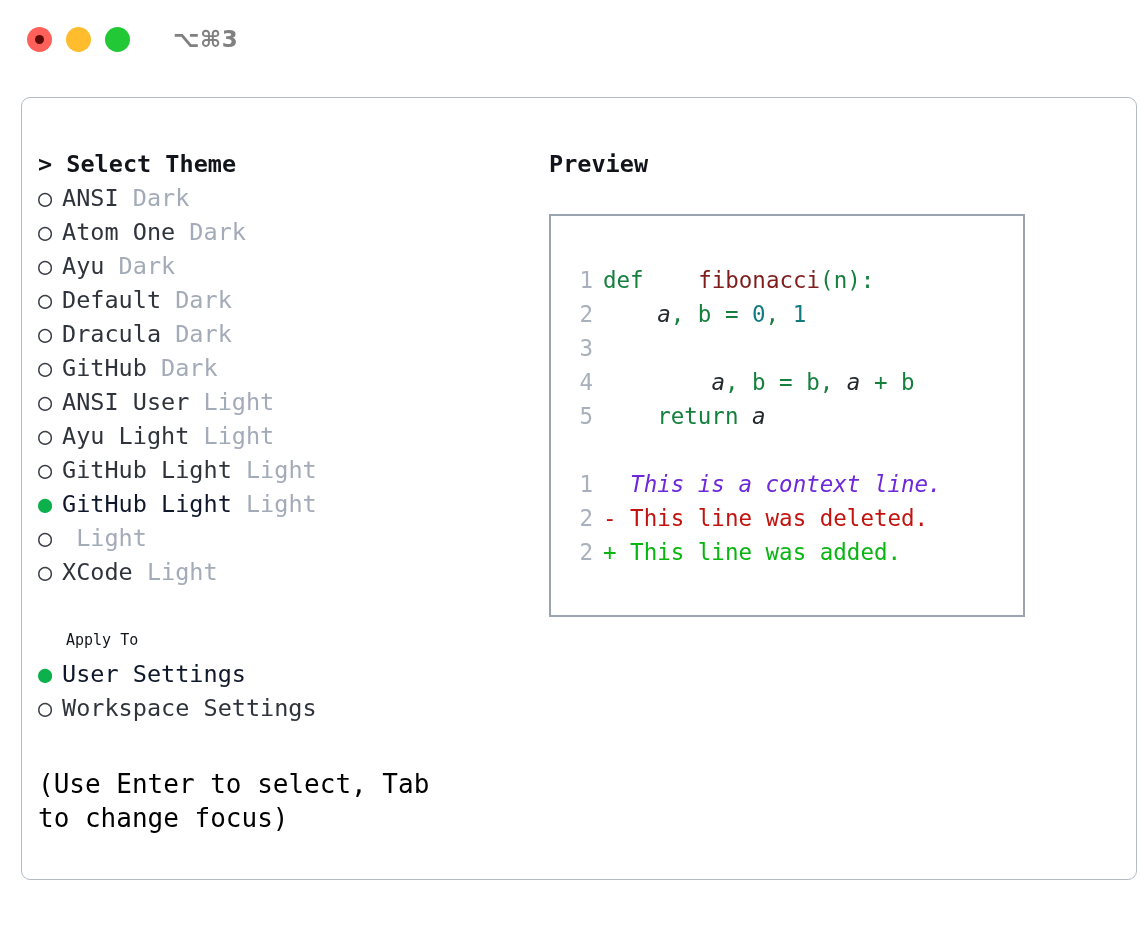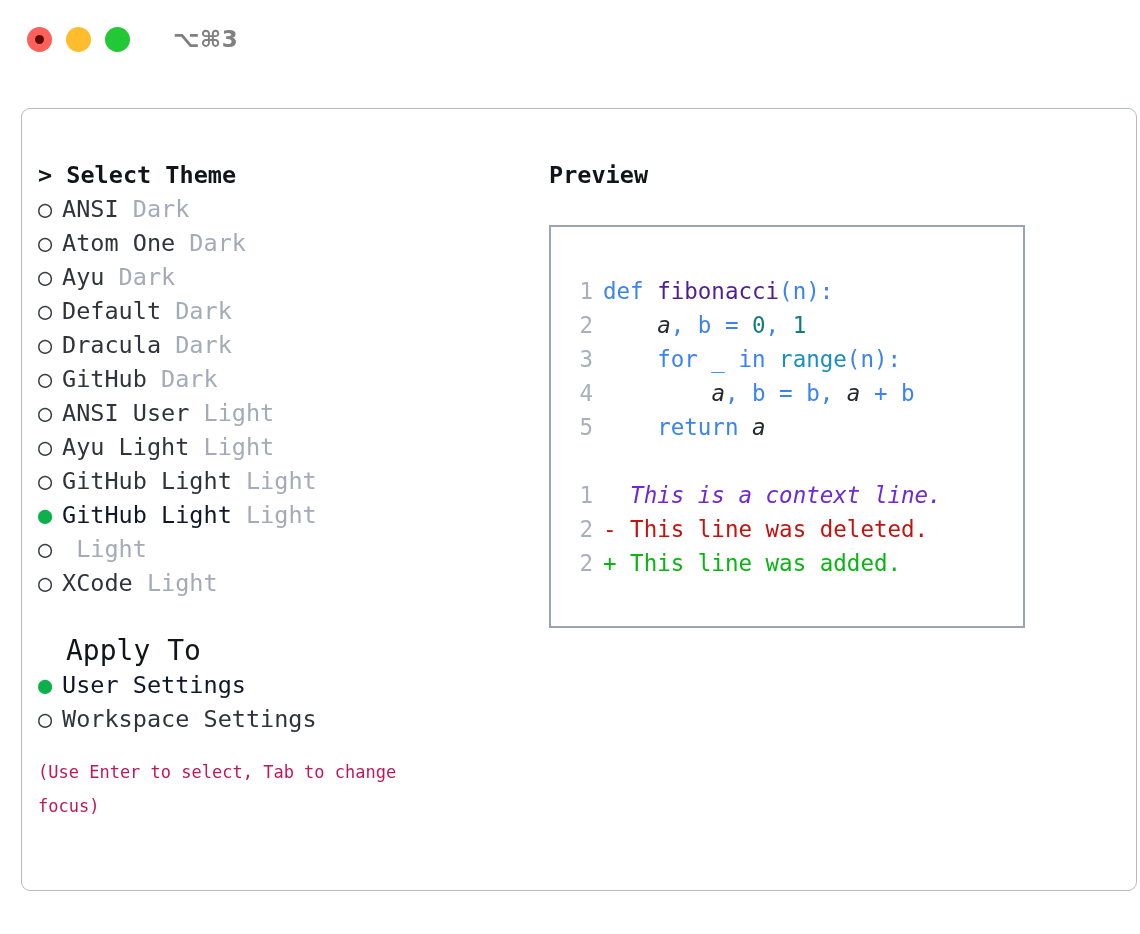--- a/index.html
+++ b/index.html
@@ -67,21 +67,21 @@
     font-weight: 600;
     letter-spacing: 0.5px;
     color: #808080;
     white-space: pre;
   }
 
   
   .panel {
     position: absolute;
     left: 21px;
-    top: 108px;
+    top: 97px;
     width: 1116px;
     height: 783px;
     border: 1.6px solid #b5bbc5;
     border-radius: 9px;
     box-sizing: border-box;
     background: #ffffff;
   }
 
   .panel-inner {
     position: relative;
@@ -124,32 +124,32 @@
   }
   .marker-green { color: #0cb14b; }
 
   .theme-name   { color: #2f343c; }
   .theme-name.sel { color: #0f172a; }
   .theme-variant{ color: #a3abb8; }
 
   .spacer-row { height: 34px; }
 
   .section-heading {
-    font-size: 28px;
+    font-size: 15px;
     line-height: 34px;
     color: #11151b;
     padding-left: 28px;
     white-space: pre;
   }
 
   .hint {
-    margin-top: 19px;
-    font-size: 17px;
-    line-height: 34px;
-    color: #be185d;
+    margin-top: 42px;
+    font-size: 26px;
+    line-height: 34px;
+    color: #000000;
     width: 410px;
     white-space: pre-wrap;
   }
 
   
   .right-col {
     position: absolute;
     left: 479px;
     top: 49px;
     width: 490px;
@@ -187,25 +187,25 @@
   }
   .lineno {
     display: inline-block;
     width: 28px;
     flex: 0 0 28px;
     text-align: right;
     color: #a8b0bb;
     margin-right: 10px;
   }
   .code-text { color: #24292e; }
-  .tok-fn    { color: #4c1d95; }
+  .tok-fn    { color: #7f1d1d; margin-left: 41px; }
   .tok-num   { color: #107a7f; }
   .tok-call  { color: #1a8fc1; }
   .tok-var   { font-style: italic; color: #24292e; }
-  .tok-plain { color: #3b82f6; }
+  .tok-plain { color: #15803d; }
 
   .diff-gap { height: 34px; }
   .diff-ctx { color: #6d28d9; font-style: italic; }
   .diff-del { color: #c4130f; }
   .diff-add { color: #08b511; }
 </style>
 </head>
 <body>
 
 <div class="app-window">
@@ -254,21 +254,21 @@
       </div>
 
       <div class="right-col">
         <div class="preview-title">Preview</div>
 
         <div class="preview-box">
           <div class="code">
             <div id="code-lines">
                 <div class="code-line"><span class="lineno">1</span><span class="code-text"><span class="tok-plain">def </span><span class="tok-fn">fibonacci</span><span class="tok-plain">(n):</span></span></div>
                 <div class="code-line"><span class="lineno">2</span><span class="code-text"><span class="tok-plain">    </span><span class="tok-var">a</span><span class="tok-plain">, </span><span class="tok-plain">b</span><span class="tok-plain"> = </span><span class="tok-num">0</span><span class="tok-plain">, </span><span class="tok-num">1</span></span></div>
-                <div class="code-line"><span class="lineno">3</span><span class="code-text"><span class="tok-plain">    for _ in </span><span class="tok-call">range</span><span class="tok-plain">(n):</span></span></div>
+                <div class="code-line"><span class="lineno">3</span></div>
                 <div class="code-line"><span class="lineno">4</span><span class="code-text"><span class="tok-plain">        </span><span class="tok-var">a</span><span class="tok-plain">, </span><span class="tok-plain">b</span><span class="tok-plain"> = </span><span class="tok-plain">b</span><span class="tok-plain">, </span><span class="tok-var">a</span><span class="tok-plain"> + </span><span class="tok-plain">b</span></span></div>
                 <div class="code-line"><span class="lineno">5</span><span class="code-text"><span class="tok-plain">    return </span><span class="tok-var">a</span></span></div>
               </div>
             <div class="diff-gap"></div>
             <div id="diff-lines">
                 <div class="code-line"><span class="lineno">1</span><span class="diff-ctx">  </span><span class="diff-ctx">This is a context line.</span></div>
                 <div class="code-line"><span class="lineno">2</span><span class="diff-del">- </span><span class="diff-del">This line was deleted.</span></div>
                 <div class="code-line"><span class="lineno">2</span><span class="diff-add">+ </span><span class="diff-add">This line was added.</span></div>
               </div>
           </div>

